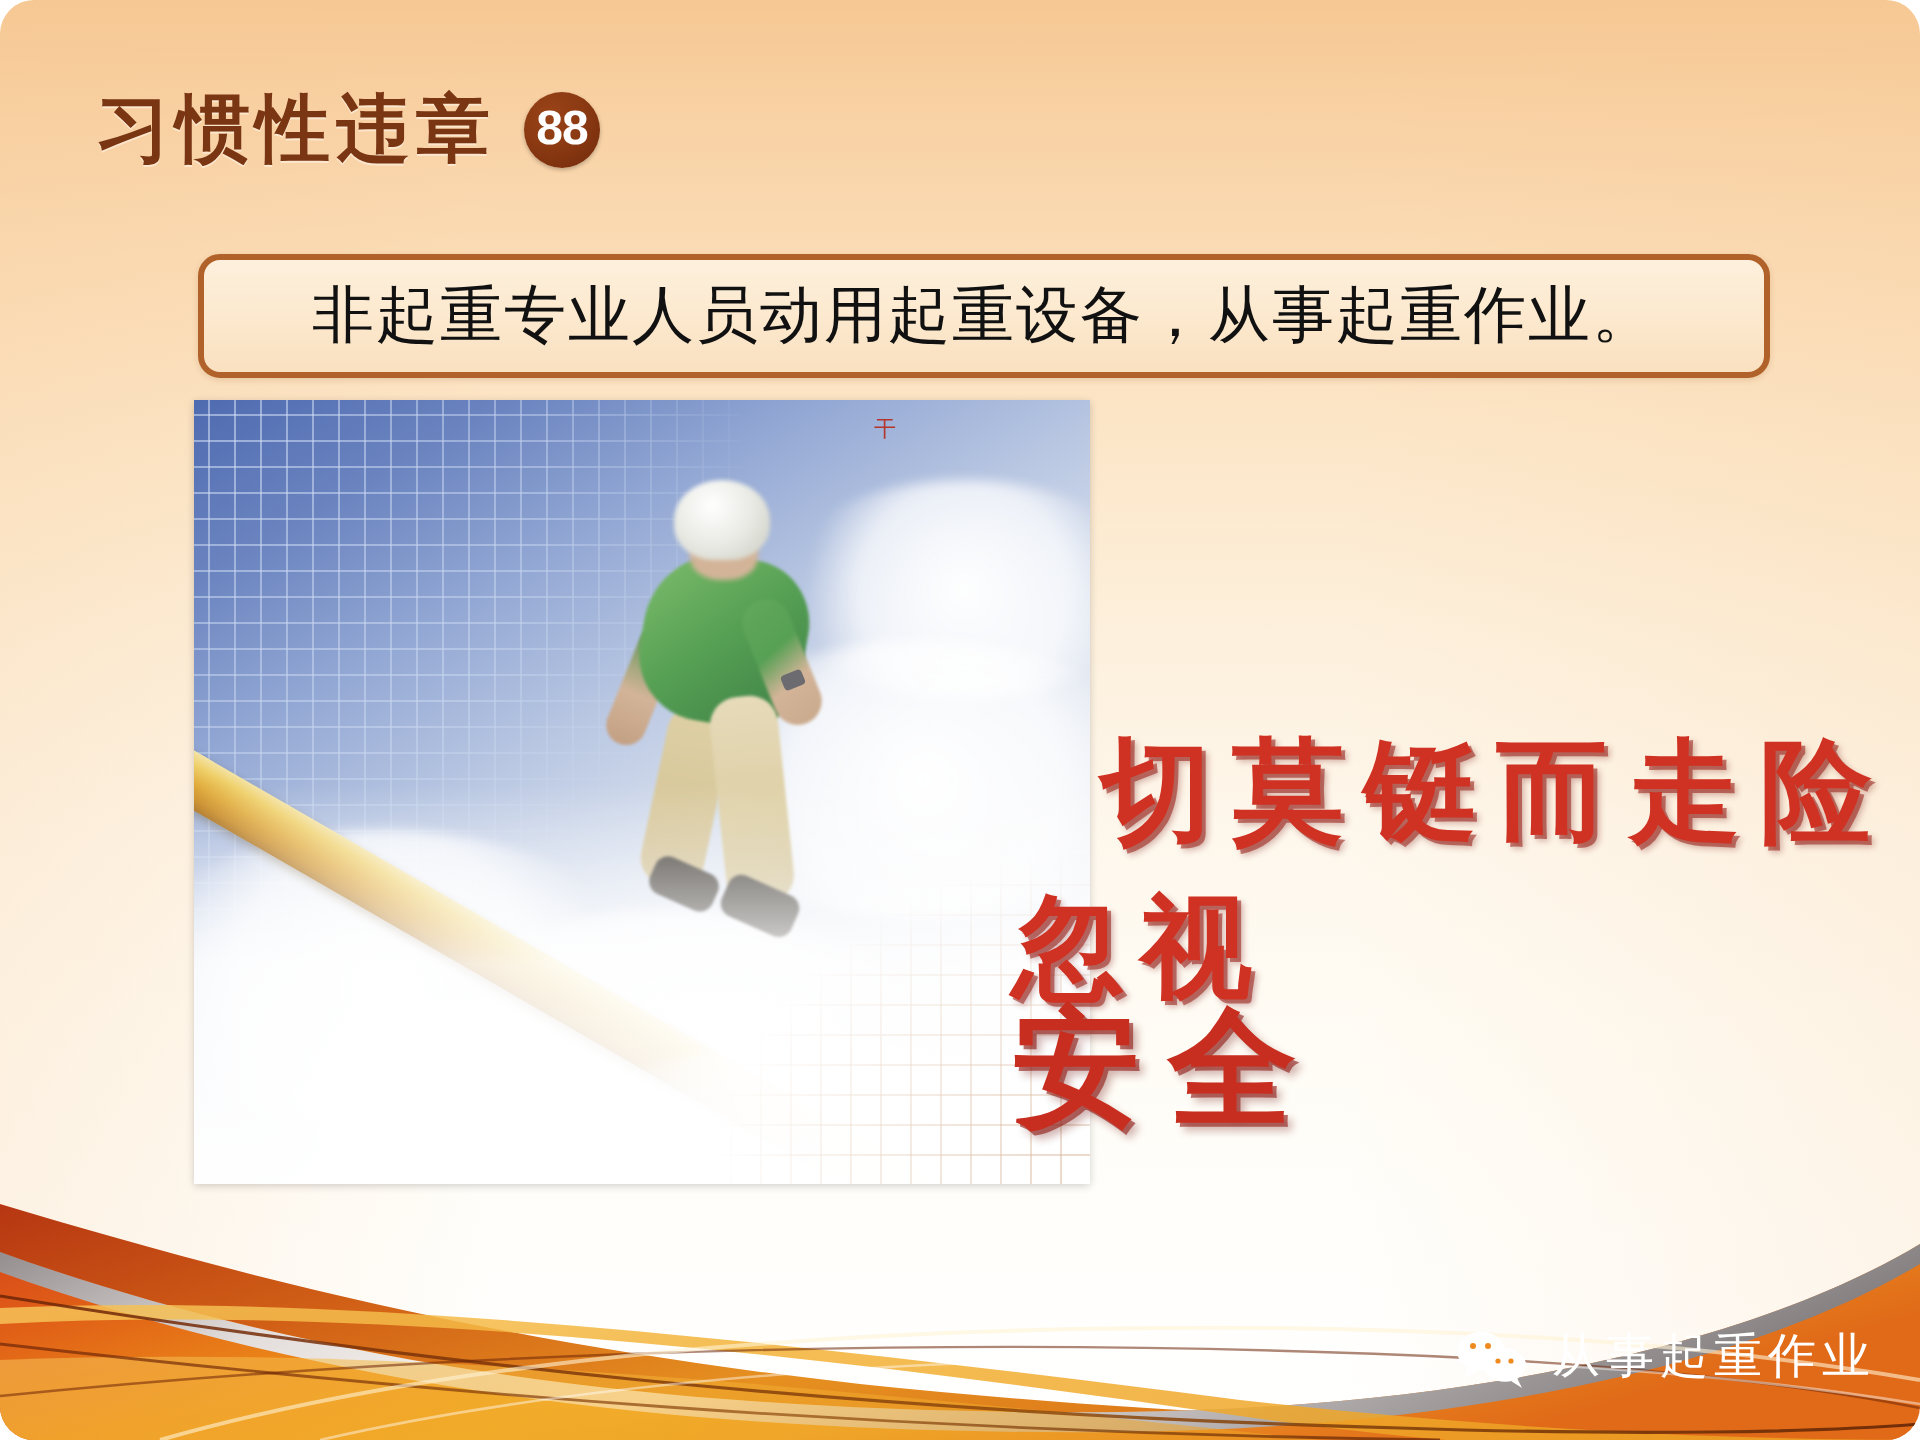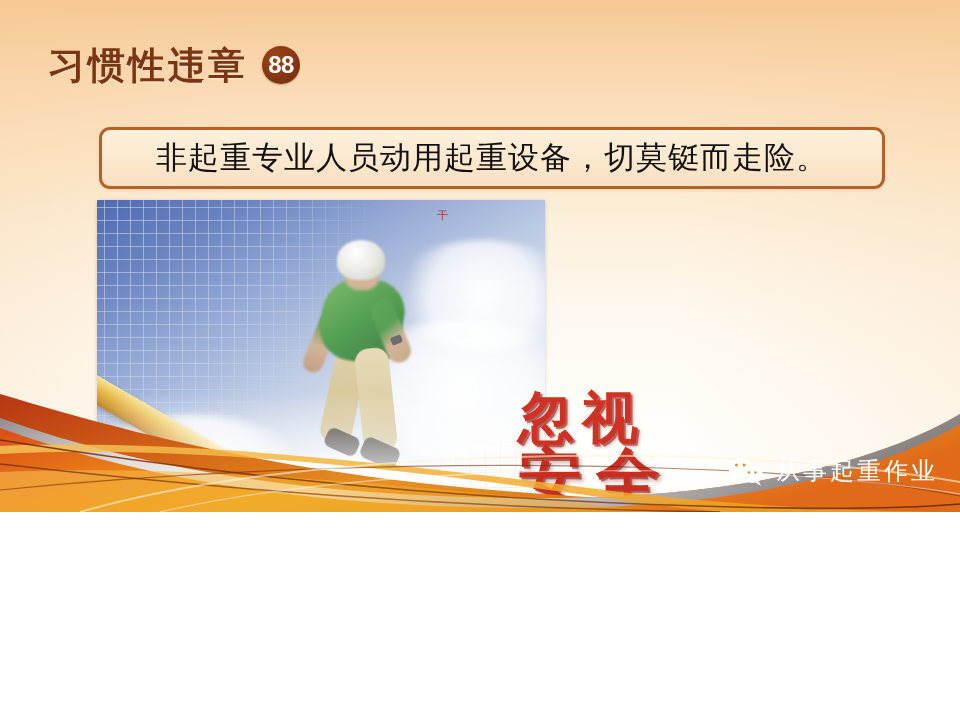--- a/index.html
+++ b/index.html
@@ -7,23 +7,24 @@
     padding: 0;
     background: #ffffff;
   }
   body {
     font-family: "Liberation Sans", sans-serif;
   }
 
   #slide {
     position: relative;
     width: 960px;
-    height: 512px;
+    height: 720px;
     overflow: hidden;
     background: #ffffff;
+    border-radius: 17px;
   }
 
   
   .bg-gradient {
     position: absolute;
     inset: 0;
     background:
       linear-gradient(to bottom,
         #f6c893 0%,
         #f8cfa0 6%,
@@ -324,21 +325,21 @@
     letter-spacing: 8px;
     margin-top: 22px;
     display: flex;
     justify-content: flex-end;
     align-items: baseline;
     flex-direction: column;
   }
   .slogan-strong {
     font-size: 64px;
     letter-spacing: 14px;
-    margin-left: 20px;
+    margin-left: 8px;
     color: #c82e20;
     text-shadow:
       2px 2px 0 rgba(140,22,16,0.60),
       4px 4px 4px rgba(110,18,12,0.32);
   }
 
   
   .wave {
     position: absolute;
     left: 0;
@@ -380,21 +381,21 @@
   <div class="bg-gradient-side"></div>
 
   <div class="header">
     <div class="header-title">习惯性违章</div>
     <div class="badge">
       <span>88</span>
     </div>
   </div>
 
   <div class="message-box">
-    <div class="message-text">非起重专业人员动用起重设备，切莫铤而走险。</div>
+    <div class="message-text">非起重专业人员动用起重设备，从事起重作业。</div>
   </div>
 
   <div class="photo">
     <div class="photo-sky"></div>
     <div class="photo-grid"></div>
 
     <div class="cloud c6"></div>
     <div class="cloud c3"></div>
     <div class="cloud c1"></div>
     <div class="cloud c2"></div>
@@ -416,20 +417,21 @@
       <div class="p-hair"></div>
     </div>
 
     <div class="cloud c4"></div>
     <div class="cloud-sheet"></div>
     <div class="photo-grid2"></div>
     <div class="photo-tick">干</div>
   </div>
 
   <div class="slogan">
+    <div class="slogan-line slogan-line-1">切莫铤而走险</div>
     <div class="slogan-line slogan-line-2">
       <span>忽视</span>
       <span class="slogan-strong">安全</span>
     </div>
   </div>
 
   <svg class="wave" viewBox="0 0 960 190" preserveAspectRatio="none">
     <defs>
       <linearGradient id="gradMain" x1="0" y1="0" x2="1" y2="0.35">
         <stop offset="0%" stop-color="#d8481a"></stop>

